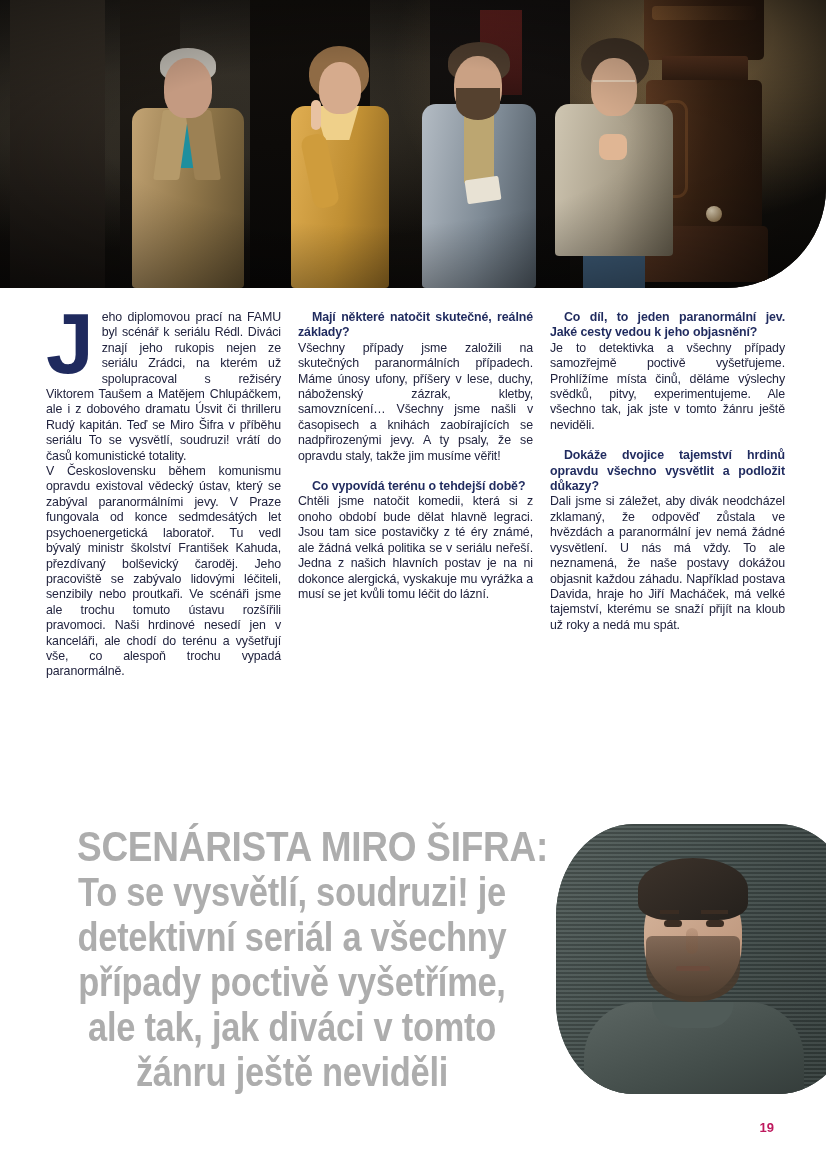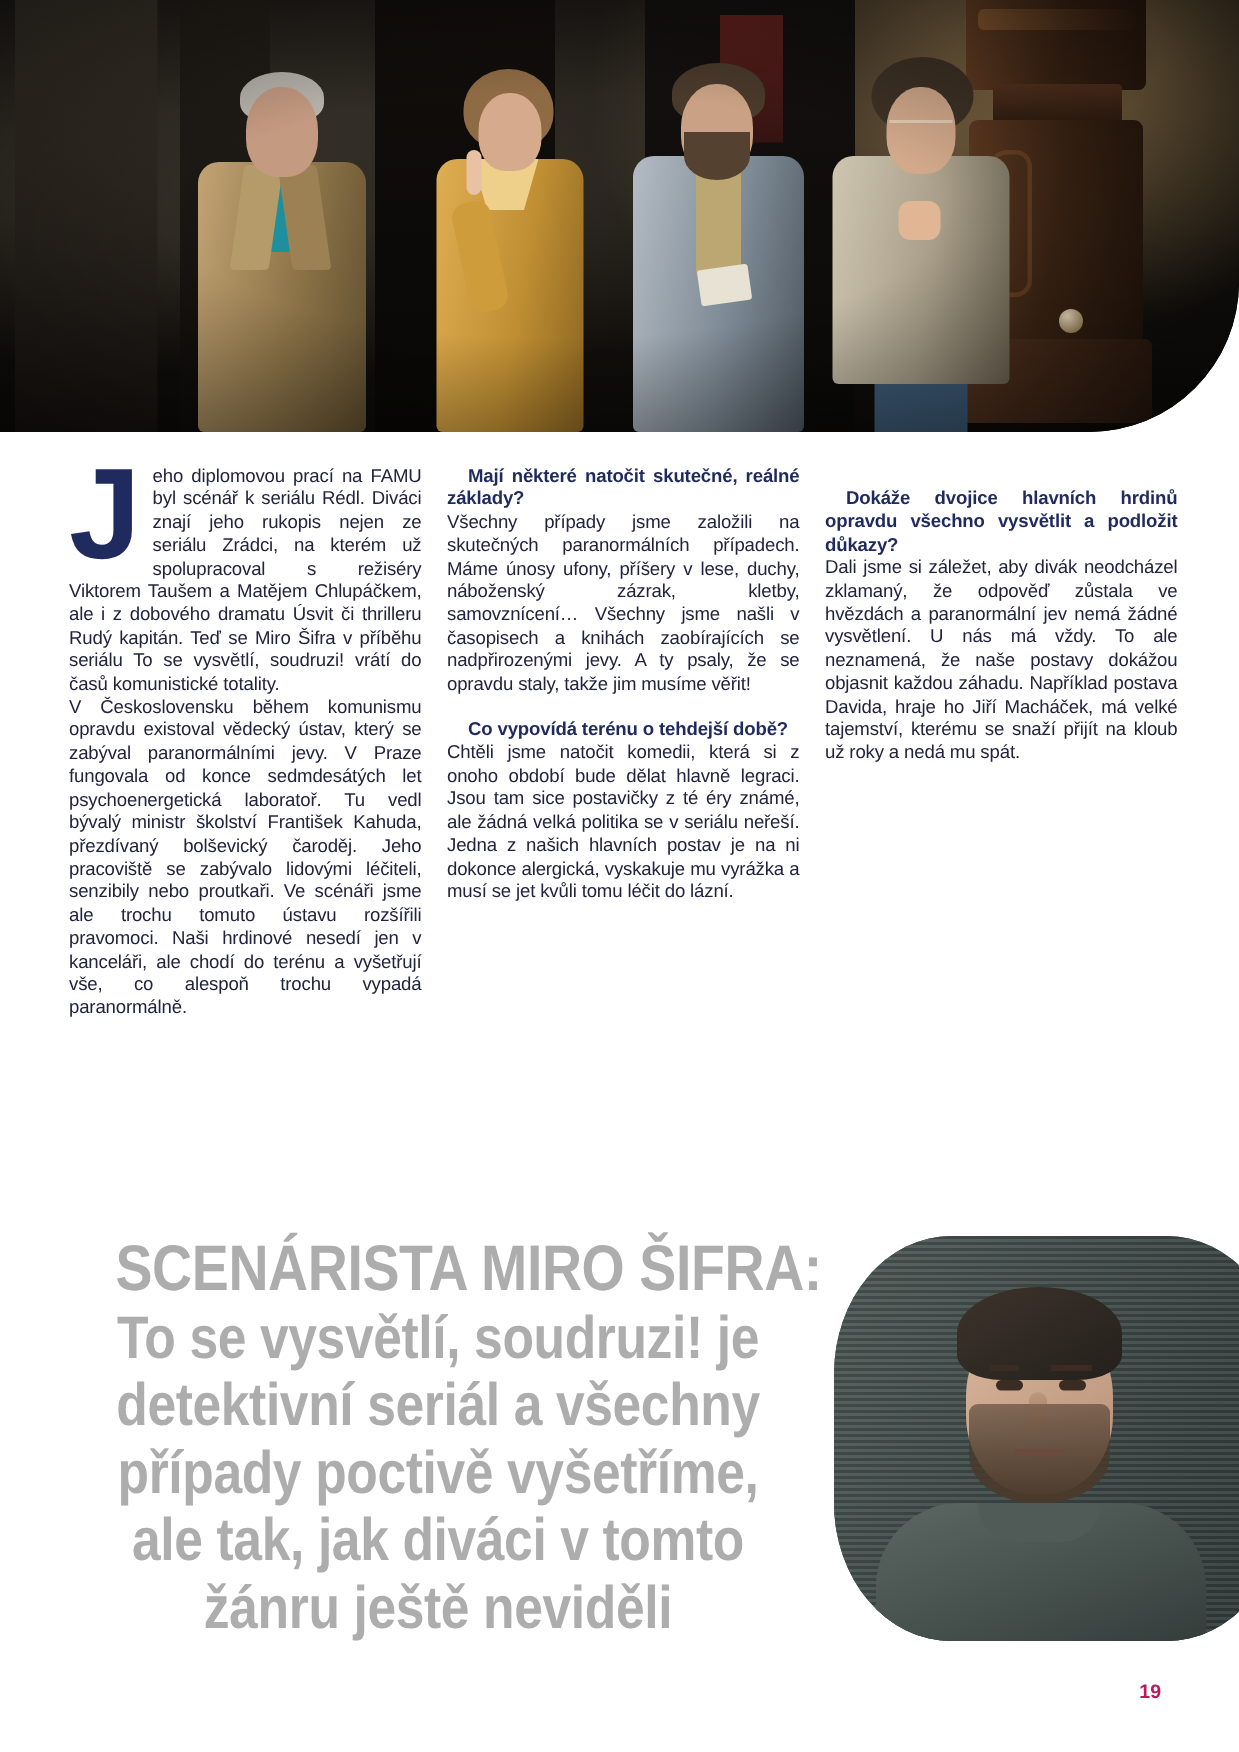--- a/index.html
+++ b/index.html
@@ -271,21 +271,23 @@
     </div>
 
     <div class="col">
       <p class="q first">Mají některé natočit skutečné, reálné základy?</p>
       <p class="a">Všechny případy jsme založili na skutečných paranormálních případech. Máme únosy ufony, příšery v lese, duchy, náboženský zázrak, kletby, samovznícení… Všechny jsme našli v časopisech a knihách zaobírajících se nadpřirozenými jevy. A ty psaly, že se opravdu staly, takže jim musíme věřit!</p>
       <p class="q">Co vypovídá terénu o tehdejší době?</p>
       <p class="a">Chtěli jsme natočit komedii, která si z onoho období bude dělat hlavně legraci. Jsou tam sice postavičky z té éry známé, ale žádná velká politika se v seriálu neřeší. Jedna z našich hlavních postav je na ni dokonce alergická, vyskakuje mu vyrážka a musí se jet kvůli tomu léčit do lázní.</p>
     </div>
 
     <div class="col">
-      <p class="q">Dokáže dvojice hlavních hrdinů opravdu všechno vysvětlit a podložit důkazy?</p>
+      <p class="q first">Co díl, to jeden paranormální jev. Jaké cesty vedou k jeho objasnění?</p>
+      <p class="a">Je to detektivka a všechny případy samozřejmě poctivě vyšetřujeme. Prohlížíme místa činů, děláme výslechy svědků, pitvy, experimentujeme. Ale všechno tak, jak jste v tomto žánru ještě neviděli.</p>
+      <p class="q">Dokáže dvojice tajemství hrdinů opravdu všechno vysvětlit a podložit důkazy?</p>
       <p class="a">Dali jsme si záležet, aby divák neodcházel zklamaný, že odpověď zůstala ve hvězdách a paranormální jev nemá žádné vysvětlení. U nás má vždy. To ale neznamená, že naše postavy dokážou objasnit každou záhadu. Například postava Davida, hraje ho Jiří Macháček, má velké tajemství, kterému se snaží přijít na kloub už roky a nedá mu spát.</p>
     </div>
 
   </div>
 
   <div class="quote">
     <span class="l l1">SCENÁRISTA MIRO ŠIFRA:</span>
     <span class="l">To se vysvětlí, soudruzi! je</span>
     <span class="l">detektivní seriál a všechny</span>
     <span class="l">případy poctivě vyšetříme,</span>

